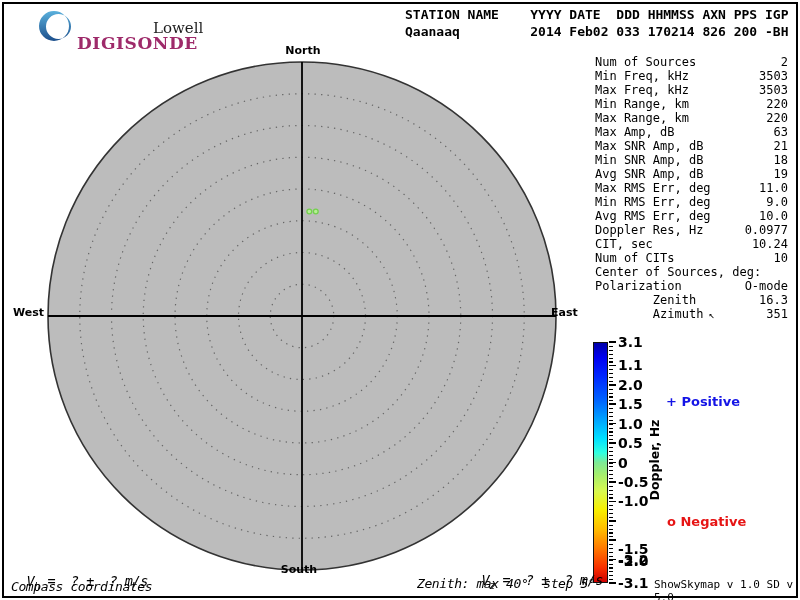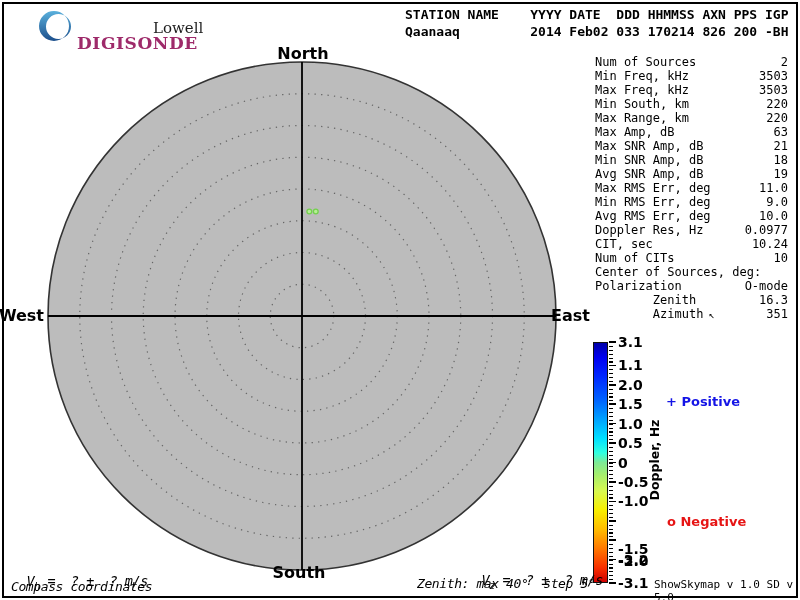--- a/index.html
+++ b/index.html
@@ -20,21 +20,21 @@
 
   
   #params{left:595px;top:55px;width:193px;font-size:12px;line-height:14px;}
   .param-row{display:flex;align-items:baseline;height:14px;text-align:right;}
   .param-label{white-space:pre;}
   .param-arrow{margin-left:5px;font-size:10px;line-height:14px;}
   .param-value{margin-left:auto;white-space:pre;}
 
   
   #skymap-svg{left:0;top:0;}
-  .compass-label{font-size:16px;font-weight:bold;}
+  .compass-label{font-size:11px;font-weight:bold;}
 
   
   #cb-bar{left:593px;top:342px;width:15px;height:241px;border:1px solid #111;box-sizing:border-box;}
   #cb-minor-ticks{left:609px;top:342px;width:4px;height:242px;
      background:repeating-linear-gradient(to bottom,#000 0 1.1px,transparent 1.1px 3.887px);}
   .cb-major-tick{position:absolute;left:609px;width:7px;height:1.5px;background:#000;}
   .cb-tick-label{position:absolute;left:618px;font-size:14px;font-weight:bold;transform:translateY(-50%);
                  white-space:nowrap;}
   #cb-title{left:654px;top:460px;transform:translate(-50%,-50%) rotate(-90deg);
             font-size:12.5px;font-weight:bold;white-space:nowrap;}
@@ -76,21 +76,21 @@
     </div>
     <div class="param-row">
       <span class="param-label">Min Freq, kHz</span>
       <span class="param-value">3503</span>
     </div>
     <div class="param-row">
       <span class="param-label">Max Freq, kHz</span>
       <span class="param-value">3503</span>
     </div>
     <div class="param-row">
-      <span class="param-label">Min South, km</span>
+      <span class="param-label">Min Range, km</span>
       <span class="param-value">220</span>
     </div>
     <div class="param-row">
       <span class="param-label">Max Range, km</span>
       <span class="param-value">220</span>
     </div>
     <div class="param-row">
       <span class="param-label">Max Amp, dB</span>
       <span class="param-value">63</span>
     </div>

